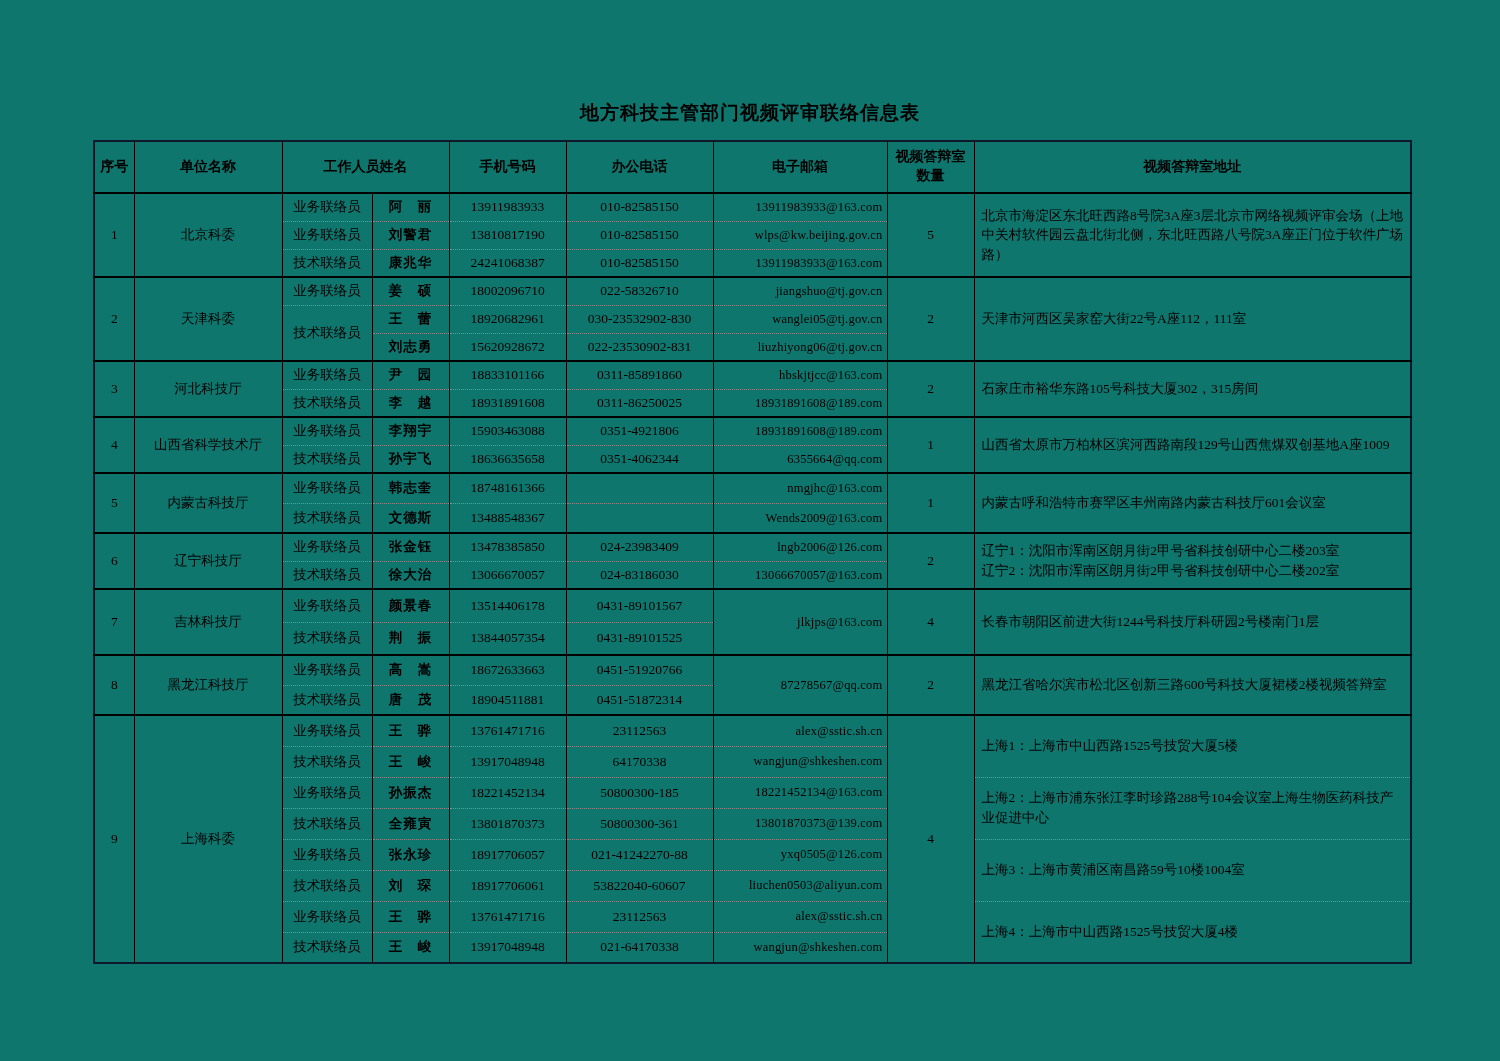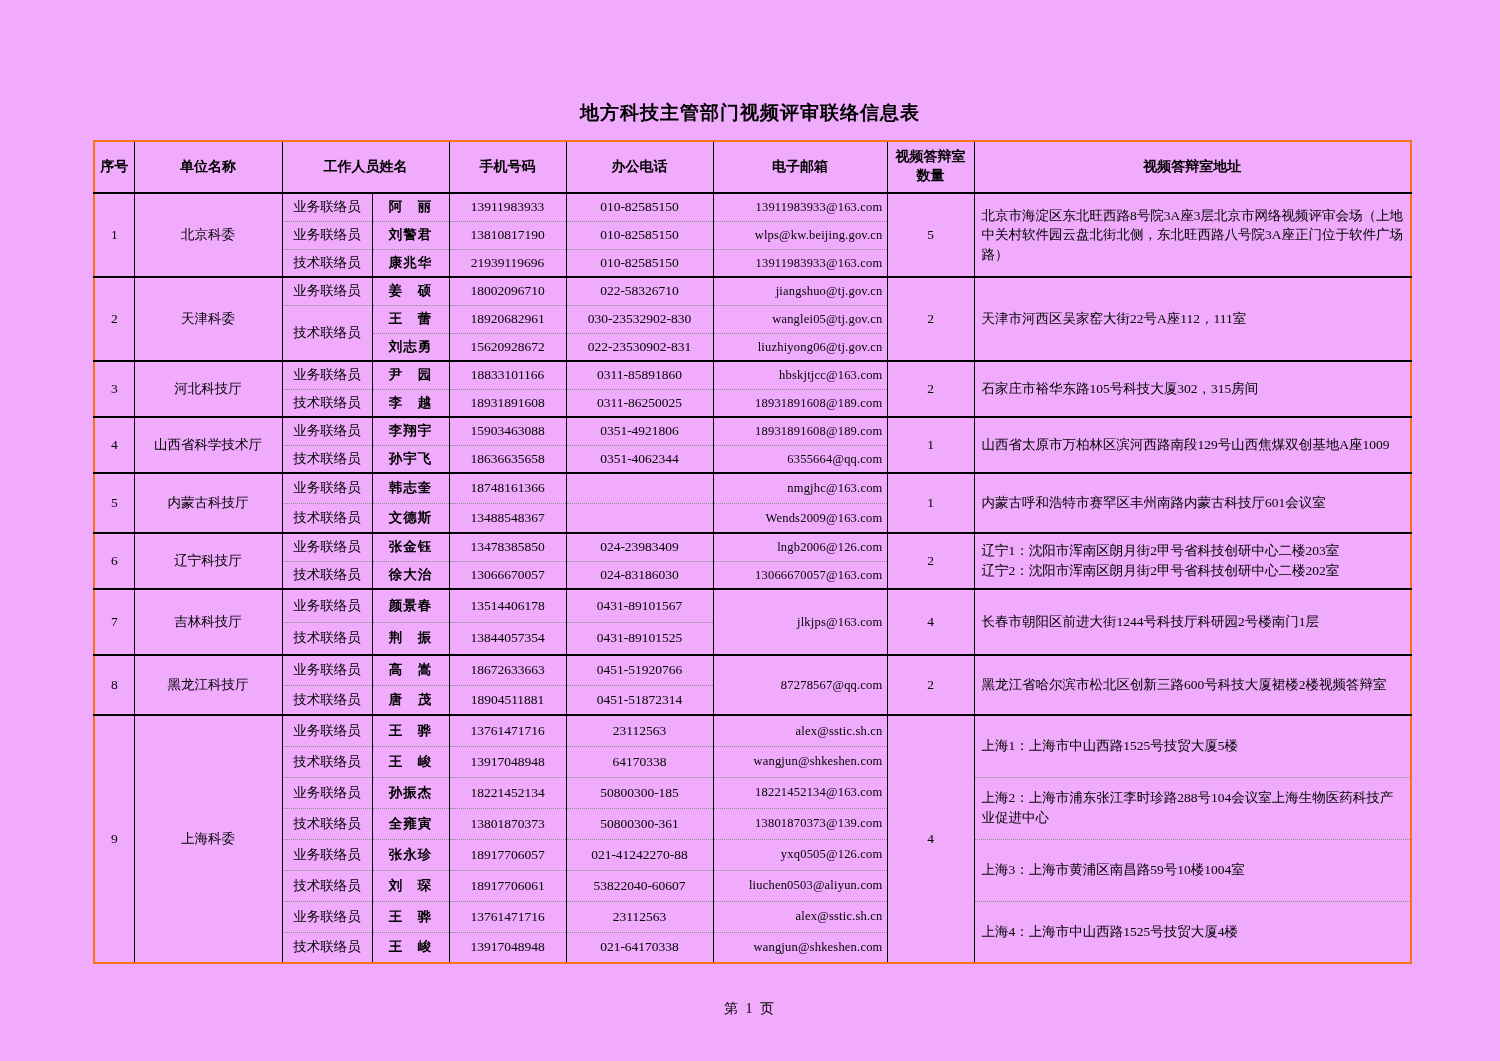--- a/index.html
+++ b/index.html
@@ -1,28 +1,28 @@
 <!DOCTYPE html>
 <html><head>
 <meta charset="utf-8">
 <style>
   html,body { margin:0; padding:0; background:#ffffff; }
   .page {
-    position:relative; width:1500px; height:1061px; background:#f0abfc;
+    position:relative; width:1500px; height:1061px; background:#0f766e;
     font-family:"Liberation Serif","DejaVu Serif",serif; color:#000;
     overflow:hidden;
   }
   .doc-title {
     position:absolute; top:100px; left:0; width:1500px;
     text-align:center; font-size:19px; font-weight:bold; letter-spacing:1px;
   }
   table.contact-table {
     position:absolute; left:93px; top:140px; width:1317px;
     border-collapse:collapse; table-layout:fixed;
-    border:2px solid #f97316;
+    border:2px solid #0f172a;
   }
   .contact-table th {
     border:1px solid #000; border-bottom:2px solid #000;
     font-size:14px; font-weight:bold; text-align:center;
     height:46px; padding:2px 3px; line-height:1.35;
   }
   .contact-table td {
     border-left:1px solid #000; border-right:1px solid #000;
     border-top:1px solid #000; border-bottom:0;
     font-size:13.5px; text-align:center; vertical-align:middle;
@@ -84,21 +84,21 @@
         <tr class="sub-row" style="height: 28px;">
           <td class="cell-role">业务联络员</td>
           <td class="cell-name">刘警君</td>
           <td class="cell-mobile">13810817190</td>
           <td class="cell-office">010-82585150</td>
           <td class="cell-email">wlps@kw.beijing.gov.cn</td>
         </tr>
         <tr class="sub-row" style="height: 28px;">
           <td class="cell-role">技术联络员</td>
           <td class="cell-name">康兆华</td>
-          <td class="cell-mobile">21939119696</td>
+          <td class="cell-mobile">24241068387</td>
           <td class="cell-office">010-82585150</td>
           <td class="cell-email">13911983933@163.com</td>
         </tr>
         <tr class="group-start" style="height: 28px;">
           <td class="cell-index" rowspan="3">2</td>
           <td class="cell-unit" rowspan="3">天津科委</td>
           <td class="cell-role">业务联络员</td>
           <td class="cell-name">姜　硕</td>
           <td class="cell-mobile">18002096710</td>
           <td class="cell-office">022-58326710</td>
@@ -285,15 +285,14 @@
         <tr class="sub-row" style="height: 31px;">
           <td class="cell-role">技术联络员</td>
           <td class="cell-name">王　峻</td>
           <td class="cell-mobile">13917048948</td>
           <td class="cell-office">021-64170338</td>
           <td class="cell-email">wangjun@shkeshen.com</td>
         </tr>
       </tbody>
   </table>
 
-  <div class="page-footer">第 1 页</div>
 
 </div>
 
 </body></html>

